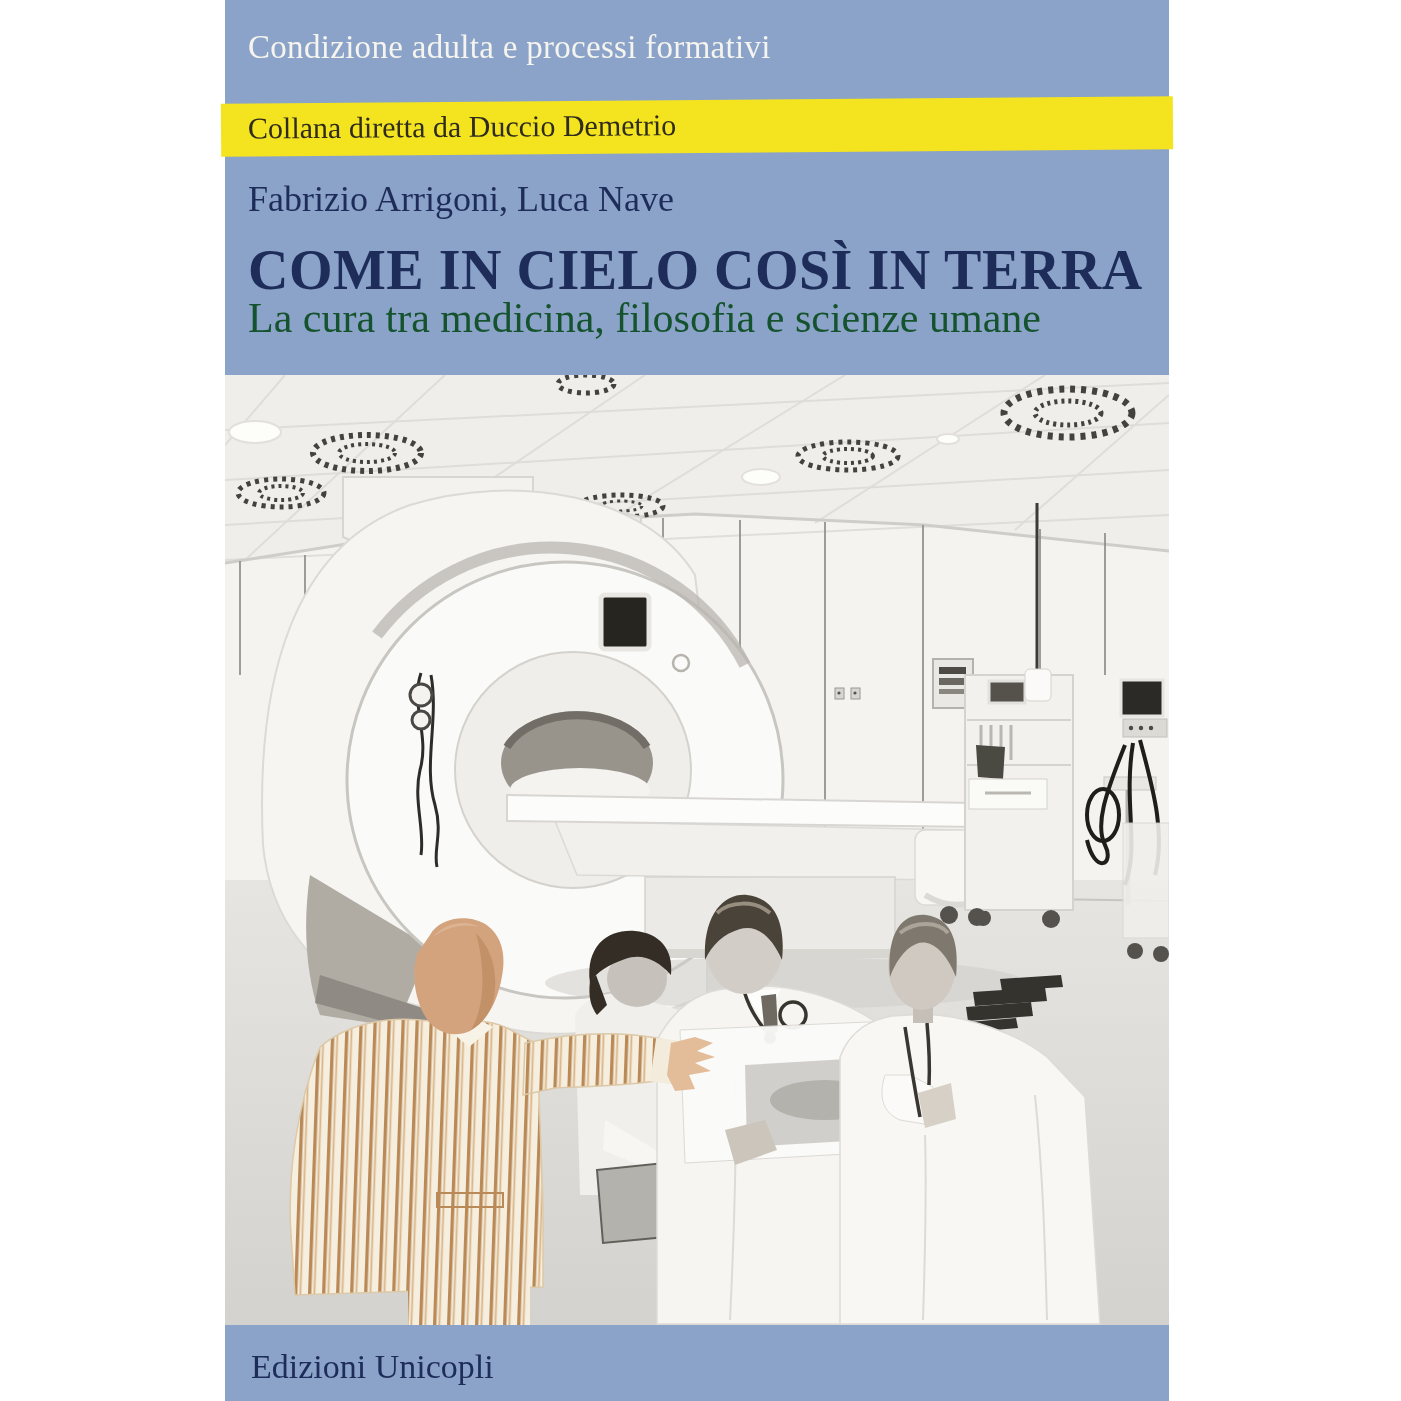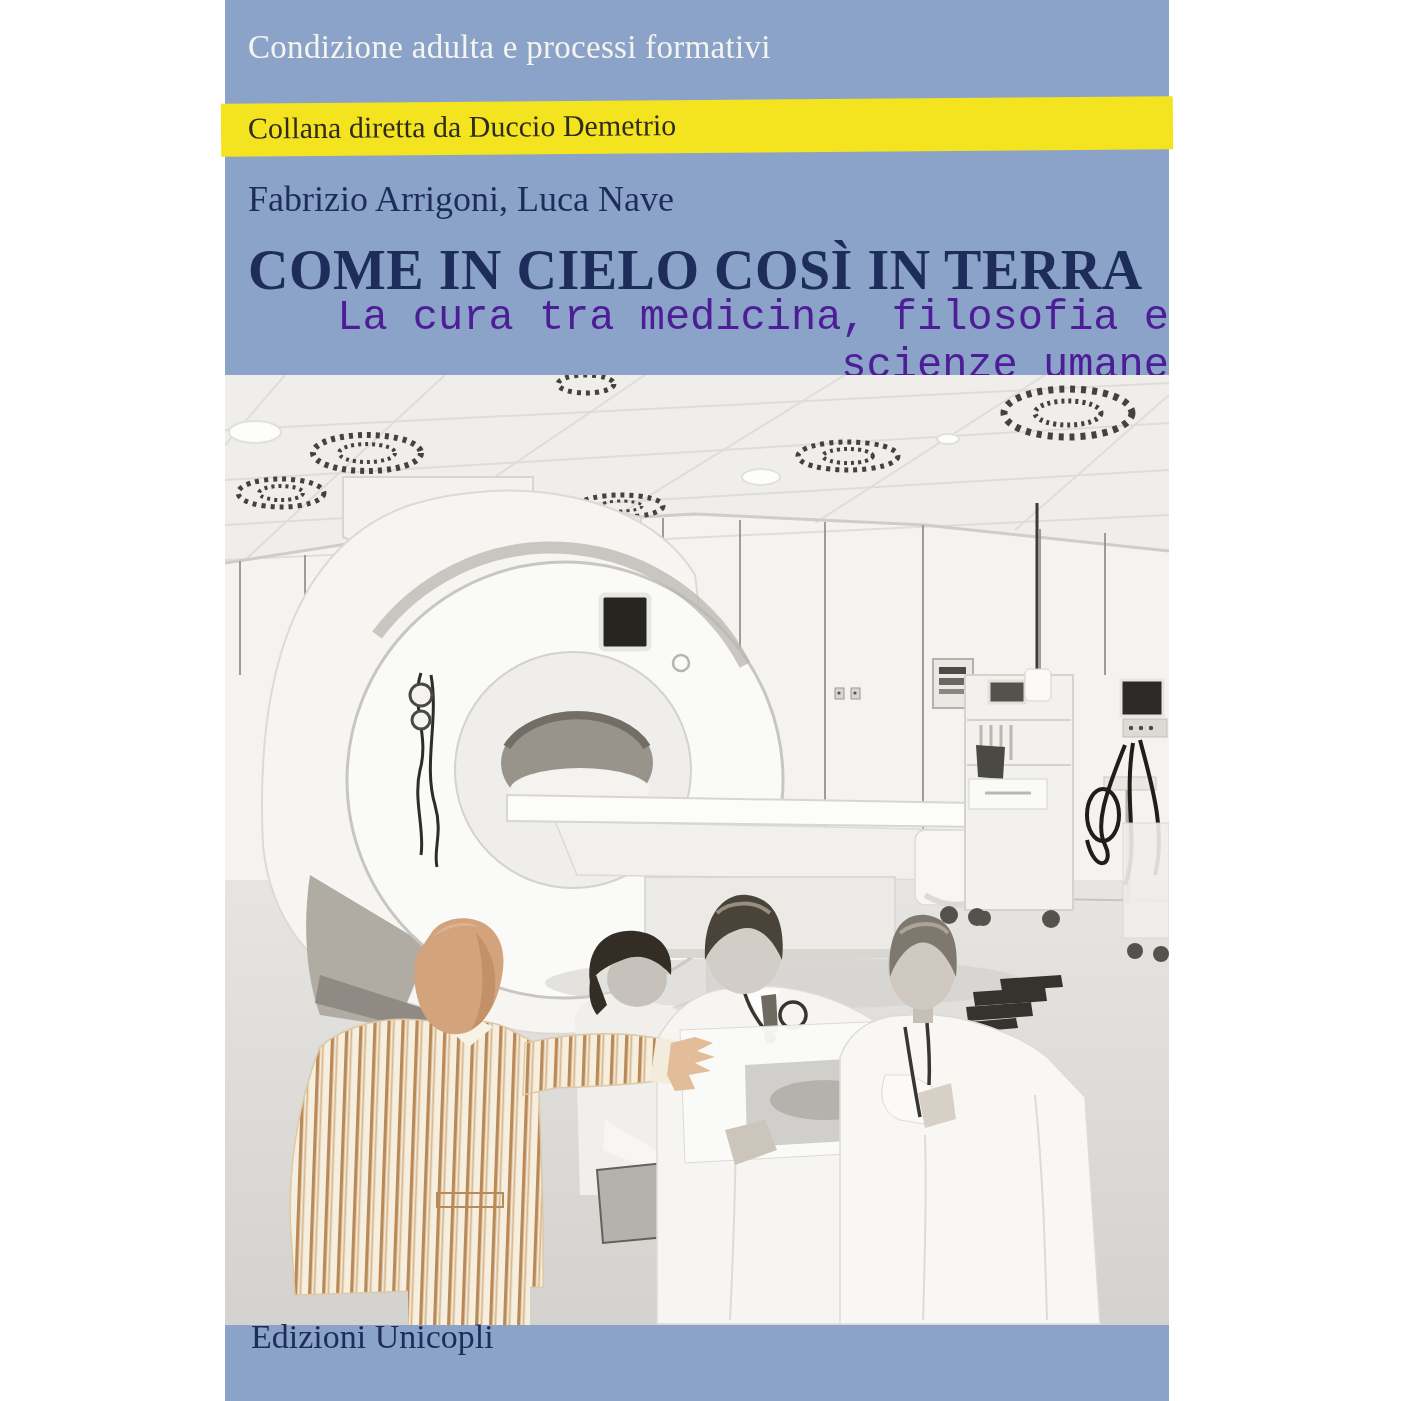--- a/index.html
+++ b/index.html
@@ -6,24 +6,24 @@
   .canvas{position:relative;width:1401px;height:1401px;background:#ffffff;overflow:hidden;
           font-family:"Liberation Serif", serif;}
   .cover{position:absolute;left:225px;top:0;width:944px;height:1401px;background:#8ba3c9;text-align:right;}
   .series-band-text{position:absolute;left:23px;top:29px;font-size:33px;line-height:1.1;
           color:#f5f4ee;letter-spacing:.3px;}
   .yellow-band{position:absolute;left:-4px;top:100px;width:952px;height:53px;background:#f4e420;
           transform:rotate(-0.45deg);}
   .yellow-band-text{position:absolute;left:27px;top:8px;font-size:30px;color:#2f2b1d;}
   .authors{position:absolute;left:23px;top:178px;font-size:36px;color:#1e2c59;}
   .title{position:absolute;left:23px;top:238px;font-size:56px;font-weight:bold;color:#1e2c59;letter-spacing:.5px;}
-  .subtitle{position:absolute;left:23px;top:294px;font-size:42px;color:#4c1d95;font-family:Liberation Mono, monospace;}
+  .subtitle{position:absolute;left:23px;top:294px;font-size:42px;color:#14532d;}
   .photo{position:absolute;left:0;top:375px;width:944px;height:950px;background:#f1f0ed;}
   .photo svg{display:block;}
-  .publisher{position:absolute;left:26px;top:1318px;font-size:34px;color:#1e2c59;}
+  .publisher{position:absolute;left:26px;top:1348px;font-size:34px;color:#1e2c59;}
 </style>
 </head>
 <body>
 
 <div class="canvas">
   <div class="cover">
 
     <div class="series-band-text">Condizione adulta e processi formativi</div>
 
     <div class="yellow-band">

